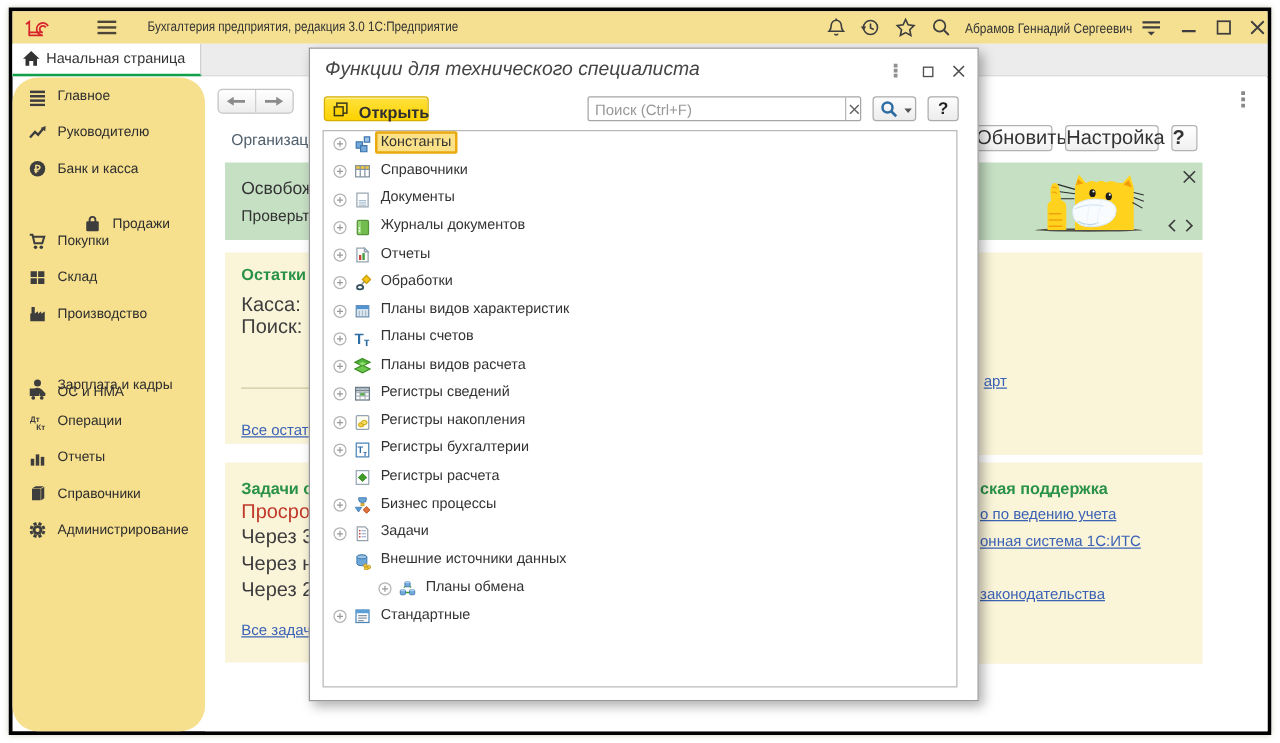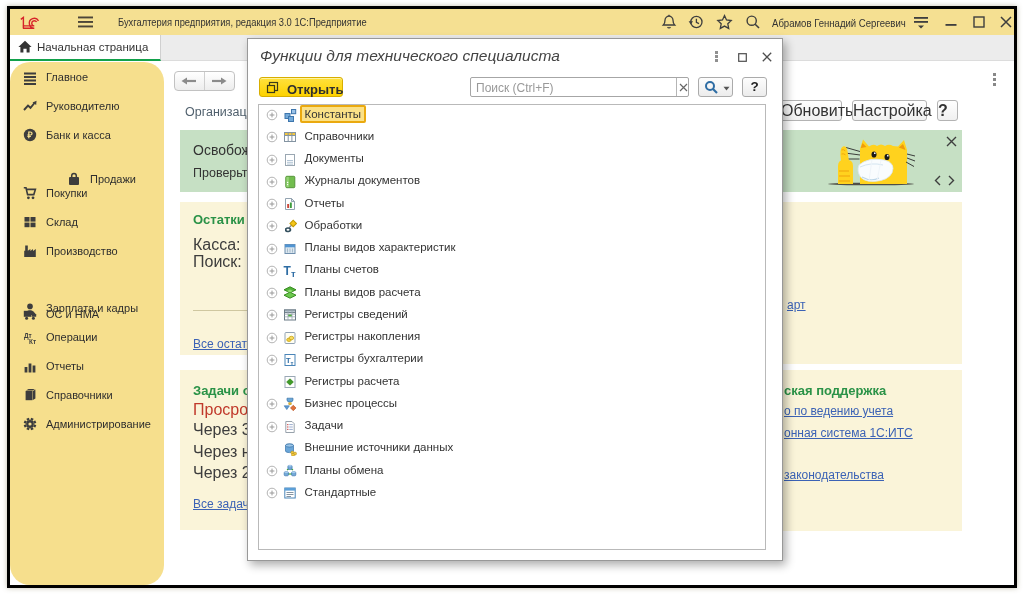--- a/index.html
+++ b/index.html
@@ -648,21 +648,21 @@
               <ellipse cx="6.5" cy="3.5" rx="4" ry="1.6" fill="#9cc6e8" stroke="#3a72a8" stroke-width="0.7"></ellipse>
               <g fill="#f2c63c" stroke="#b8941c" stroke-width="0.6">
                 <circle cx="9.3" cy="10.6" r="1.5"></circle>
                 <circle cx="12" cy="11.6" r="1.5"></circle>
                 <circle cx="10" cy="12.8" r="1.5"></circle>
               </g>
             </svg>
           </span>
           <span class="txt">Внешние источники данных</span>
         </div>
-        <div class="trow" style="top:355.66px;">
+        <div class="trow" style="top:355.66px;margin-left:36px;">
           <span class="exp">
             <svg width="12" height="12" viewBox="0 0 12 12">
               <circle cx="6" cy="6" r="4.8" fill="#fff" stroke="#b4b4b4"></circle>
               <line x1="3.6" y1="6" x2="8.4" y2="6" stroke="#9a9a9a" stroke-width="1"></line>
               <line x1="6" y1="3.6" x2="6" y2="8.4" stroke="#9a9a9a" stroke-width="1"></line>
             </svg>
           </span>
           <span class="ticon">
             <svg width="14" height="14" viewBox="0 0 14 14">
               <g stroke="#3aa32a" stroke-width="1.1">

